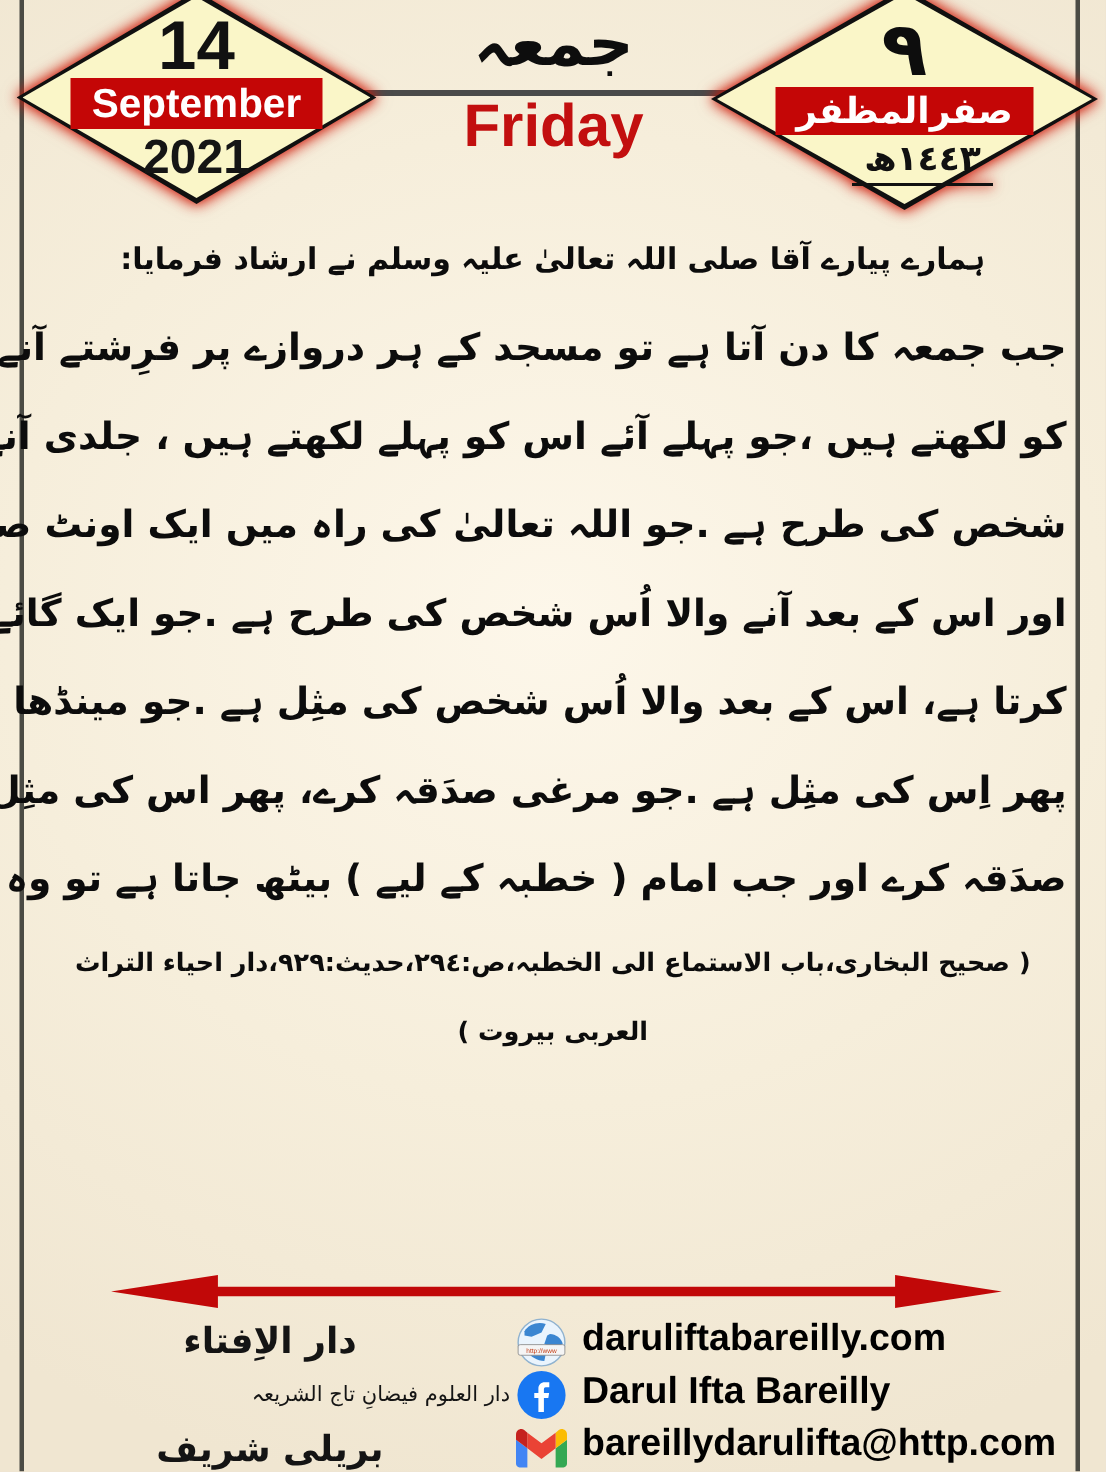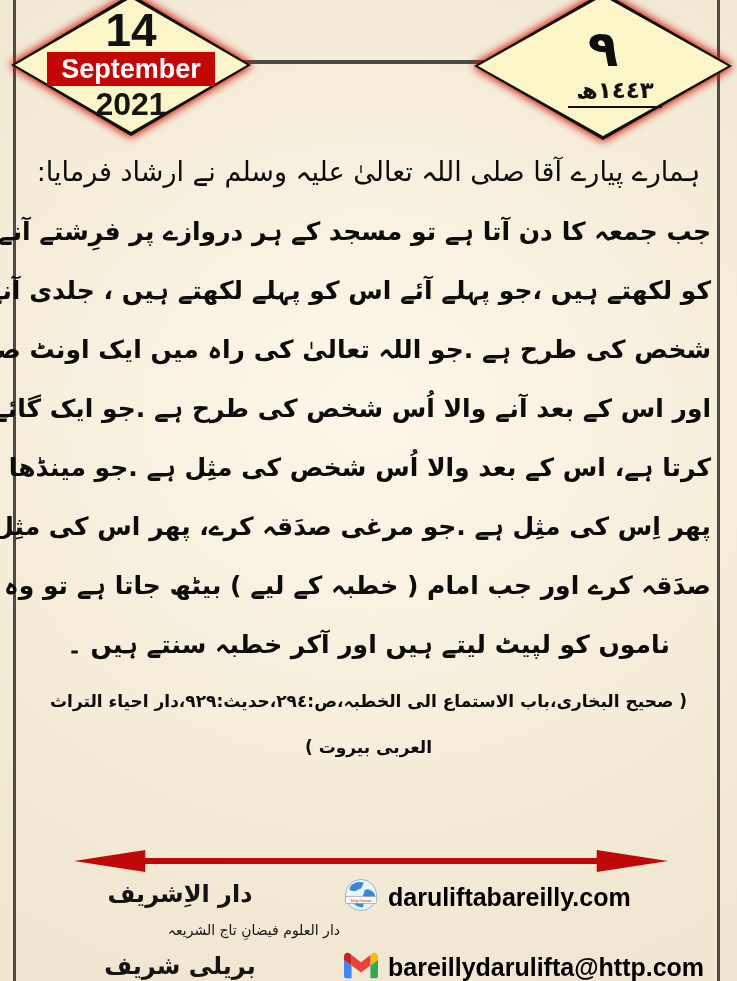--- a/index.html
+++ b/index.html
@@ -35,106 +35,119 @@
     font-weight:bold;font-size:27px;line-height:32px;padding:1px 14px;white-space:nowrap;}
   .greg-year{font-family:Liberation Sans, sans-serif;font-weight:bold;font-size:32px;line-height:36px;color:#151515;}
   .hijri-day{font-family:"DejaVu Sans",sans-serif;font-weight:bold;font-size:50px;line-height:50px;color:#0d0d0d;}
   .red-band.urdu{font-family:"DejaVu Sans",sans-serif;font-size:24px;line-height:30px;}
   .hijri-year{font-family:"DejaVu Sans",sans-serif;font-weight:bold;font-size:23px;line-height:30px;color:#111;
     border-bottom:2px solid #111;padding:0 8px 1px 8px;margin-top:1px;direction:rtl;margin-left:24px;}
 
   
   .main{position:absolute;left:26px;top:142px;width:685px;text-align:center;direction:rtl;color:#0c0c0c;}
   .title{font-size:37px;font-weight:bold;line-height:84px;margin:0;}
-  .subtitle{font-size:27px;font-weight:normal;line-height:60px;margin:0;}
+  .subtitle{font-size:20px;font-weight:bold;line-height:60px;margin:0;}
   .body-line{font-size:25px;font-weight:bold;line-height:59px;white-space:nowrap;}
   .citation{font-size:17px;font-weight:bold;line-height:46px;margin-top:4px;}
 
   
   .arrow{position:absolute;left:74px;top:848px;width:594px;height:26px;background:#c10808;
     clip-path:polygon(0 50%,12% 8%,12% 38%,88% 38%,88% 8%,100% 50%,88% 92%,88% 62%,12% 62%,12% 92%);}
   .footer-cols{position:absolute;left:20px;top:876px;width:700px;display:flex;}
   .org{width:320px;text-align:center;direction:rtl;color:#141414;}
   .org-line1{font-size:24px;font-weight:bold;line-height:36px;}
   .org-line2{font-size:14px;font-weight:normal;line-height:36px;text-align:right;}
   .org-line3{font-size:24px;font-weight:bold;line-height:36px;}
   .contacts{flex:1;display:flex;flex-direction:column;justify-content:space-between;padding:2px 0 2px 4px;}
-  .contact-row{display:flex;align-items:flex-end;gap:10px;height:34px;}
+  .contact-row{display:flex;align-items:flex-start;gap:10px;height:34px;}
   .contact-row .cicon{width:34px;height:34px;flex:0 0 34px;display:flex;align-items:center;justify-content:center;}
   .contact-label{font-family:"Liberation Sans",sans-serif;font-weight:bold;font-size:25px;color:#000;white-space:nowrap;}
 </style>
 </head>
 <body>
 
 <div class="page">
 
   <div class="frame-v frame-left"></div>
   <div class="frame-v frame-right"></div>
 
   <div class="header">
     <div class="head-line"></div>
 
+    <div class="center-head">
+      <div class="urdu-day">جمعہ</div>
+      <div class="english-day">Friday</div>
+    </div>
 
     <div class="diamond-wrap dw-left">
       <div class="diamond-border"></div>
       <div class="diamond-fill"></div>
       <div class="diamond-content">
         <div class="greg-day">14</div>
         <div class="red-band">September</div>
         <div class="greg-year">2021</div>
       </div>
     </div>
 
     <div class="diamond-wrap dw-right">
       <div class="diamond-border"></div>
       <div class="diamond-fill"></div>
       <div class="diamond-content">
         <div class="hijri-day">٩</div>
+        <div class="red-band urdu">صفرالمظفر</div>
         <div class="hijri-year">١٤٤٣ھ</div>
       </div>
     </div>
   </div>
 
   <div class="main">
     <h2 class="subtitle">ہمارے پیارے آقا صلی اللہ تعالیٰ علیہ وسلم نے ارشاد فرمایا:</h2>
     <div class="body-line">جب جمعہ کا دن آتا ہے تو مسجد کے ہر دروازے پر فرِشتے آنے والے</div>
     <div class="body-line">کو لکھتے ہیں ،جو پہلے آئے اس کو پہلے لکھتے ہیں ، جلدی آنے والا اُس</div>
     <div class="body-line">شخص کی طرح ہے .جو اللہ تعالیٰ کی راہ میں ایک اونٹ صدَقہ کرتا ہے</div>
     <div class="body-line">اور اس کے بعد آنے والا اُس شخص کی طرح ہے .جو ایک گائے صدَقہ</div>
     <div class="body-line">کرتا ہے، اس کے بعد والا اُس شخص کی مثِل ہے .جو مینڈھا صدَقہ کرے،</div>
     <div class="body-line">پھر اِس کی مثِل ہے .جو مرغی صدَقہ کرے، پھر اس کی مثِل ہے .جو انڈا</div>
     <div class="body-line">صدَقہ کرے اور جب امام ( خطبہ کے لیے ) بیٹھ جاتا ہے تو وہ اعمال</div>
-    <div class="body-line">ناموں کو لپیٹ لیتے ہیں اور آکر خطبہ سنتے ہیں ۔</div>
     <div class="citation">( صحیح البخاری،باب الاستماع الی الخطبہ،ص:٢٩٤،حدیث:٩٢٩،دار احیاء التراث العربی بیروت )</div>
   </div>
 
   <div class="arrow"></div>
 
   <div class="footer-cols">
     <div class="org">
-      <div class="org-line1">دار الاِشریف</div>
+      <div class="org-line1">دار الاِفتاء</div>
       <div class="org-line2">دار العلوم فیضانِ تاج الشریعہ</div>
       <div class="org-line3">بریلی شریف</div>
     </div>
     <div class="contacts">
 
       <div class="contact-row">
         <span class="cicon">
           <svg viewBox="0 0 36 36" width="34" height="34">
             <circle cx="18" cy="18" r="16.5" fill="#eaf4fd" stroke="#8fb2cf" stroke-width="1"></circle>
             <path fill="#3b86d1" d="M6 10c3-5 10-7 15-5l-3 6-7 3-5-1z"></path>
             <path fill="#3b86d1" d="M24 12c4 0 8 3 9 7l-6 3-7-3 2-6z"></path>
             <path fill="#3b86d1" d="M8 24c2 4 7 7 12 7l1-5-8-4z"></path>
             <rect x="1.5" y="19.5" width="33" height="7.5" rx="1.5" fill="#f5f5f5" stroke="#8a8a8a" stroke-width="0.6"></rect>
             <text x="18" y="25.3" font-family="Liberation Sans,sans-serif" font-size="4.6" text-anchor="middle" fill="#c23a12">http://www</text>
           </svg>
         </span>
         <span class="contact-label">daruliftabareilly.com</span>
       </div>
 
+      <div class="contact-row">
+        <span class="cicon">
+          <svg viewBox="0 0 36 36" width="34" height="34">
+            <circle cx="18" cy="18" r="17" fill="#1877f2"></circle>
+            <path fill="#ffffff" d="M23.5 12.5h-2.6c-.7 0-1.2.6-1.2 1.3v2.7h3.7l-.6 3.7h-3.1V30h-3.9v-9.8h-2.9v-3.7h2.9v-2.9c0-2.9 1.8-4.6 4.5-4.6h3.2z"></path>
+          </svg>
+        </span>
+        <span class="contact-label">Darul Ifta Bareilly</span>
+      </div>
 
       <div class="contact-row">
         <span class="cicon">
           <svg viewBox="0 0 48 36" width="34" height="27">
             <path fill="#4285f4" d="M3.3 36h7.4V18L0 10v22.7C0 34.5 1.5 36 3.3 36z"></path>
             <path fill="#34a853" d="M37.3 36h7.4c1.8 0 3.3-1.5 3.3-3.3V10l-10.7 8z"></path>
             <path fill="#fbbc04" d="M37.3 3.3V18L48 10V5c0-4.1-4.7-6.5-8-4z"></path>
             <path fill="#ea4335" d="M10.7 18V3.3L24 13.3 37.3 3.3V18L24 28z"></path>
             <path fill="#c5221f" d="M0 5v5l10.7 8V3.3L8 1C4.7-1.5 0 .9 0 5z"></path>
           </svg>

